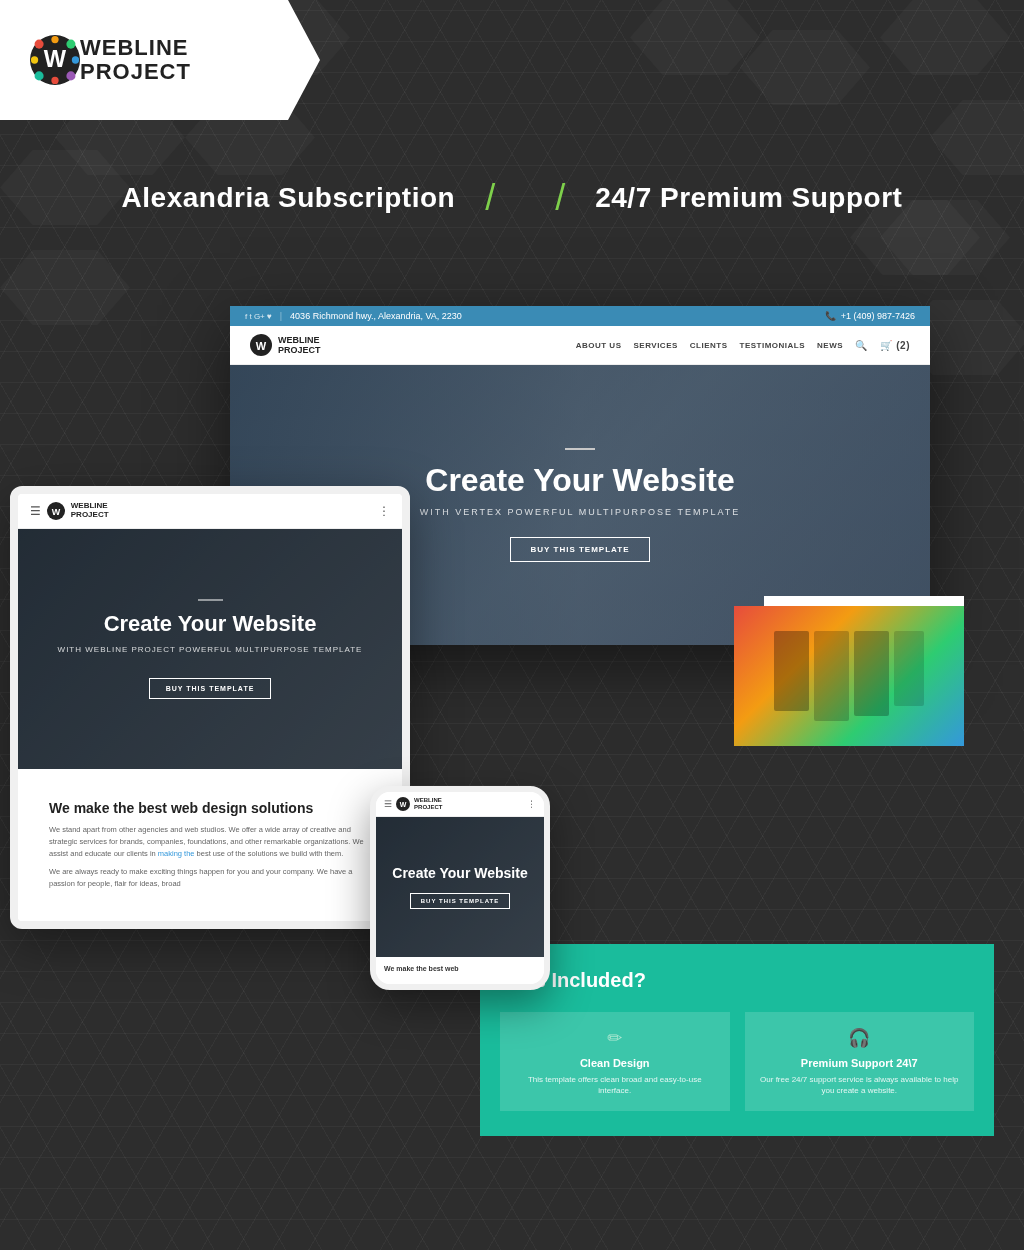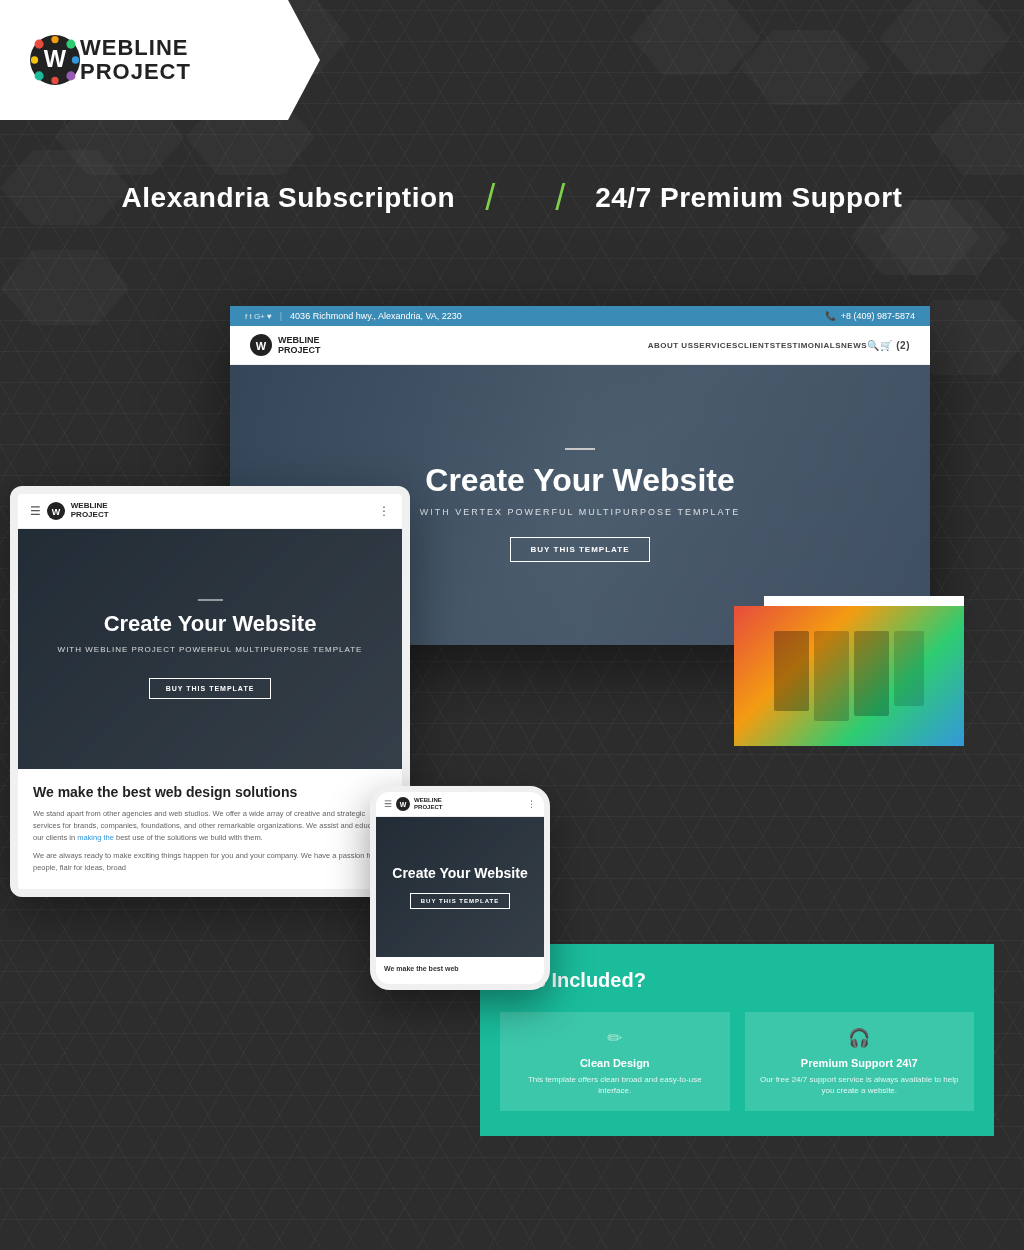--- a/index.html
+++ b/index.html
@@ -152,20 +152,21 @@
     }
 
     .template-nav-logo {
       display: flex;
       align-items: center;
       gap: 6px;
     }
 
     .template-nav-links {
       display: flex;
+      gap: 12px;
       font-size: 8px;
       font-weight: 600;
       color: #444;
       text-transform: uppercase;
       letter-spacing: 0.5px;
       align-items: center;
     }
 
     .template-hero {
       background: linear-gradient(rgba(30,30,30,0.6), rgba(30,30,30,0.7));
@@ -275,21 +276,21 @@
     .tablet-hero-content p {
       font-size: 8px;
       color: rgba(255,255,255,0.8);
       text-transform: uppercase;
       letter-spacing: 1px;
       margin-bottom: 23px;
     }
 
     .tablet-content {
       background: white;
-      padding: 15px;
+      padding: 31px;
     }
 
     .tablet-content h3 {
       font-size: 14px;
       font-weight: 700;
       color: #222;
       margin-bottom: 8px;
     }
 
     .tablet-content p {
@@ -442,21 +443,21 @@
   <div class="desktop-preview" style="position:absolute; left:200px; top:0; width:700px; z-index:10;margin-top:20px;">
 
     <div class="template-topbar">
       <div style="display:flex;gap:8px;align-items:center;">
         <span style="font-size:8px; opacity:0.8;">f t G+ ♥</span>
         <span style="opacity:0.4;">|</span>
         <span style="font-size:9px;">4036 Richmond hwy., Alexandria, VA, 2230</span>
       </div>
       <div style="font-size:9px; display:flex;align-items:center;gap:4px;">
         <span>📞</span>
-        <span>+8 (409) 987-5874</span>
+        <span>+1 (409) 987-7426</span>
       </div>
     </div>
 
     <div class="template-nav">
       <div class="template-nav-logo">
         <svg class="small-w-logo" viewBox="0 0 22 22">
           <circle cx="11" cy="11" r="11" fill="#222"></circle>
           <text x="11" y="15.5" text-anchor="middle" font-size="11" font-weight="900" fill="white" font-family="Arial">W</text>
         </svg>
         <span style="font-size:9px;font-weight:800;color:#222;">WEBLINE<br>PROJECT</span>

